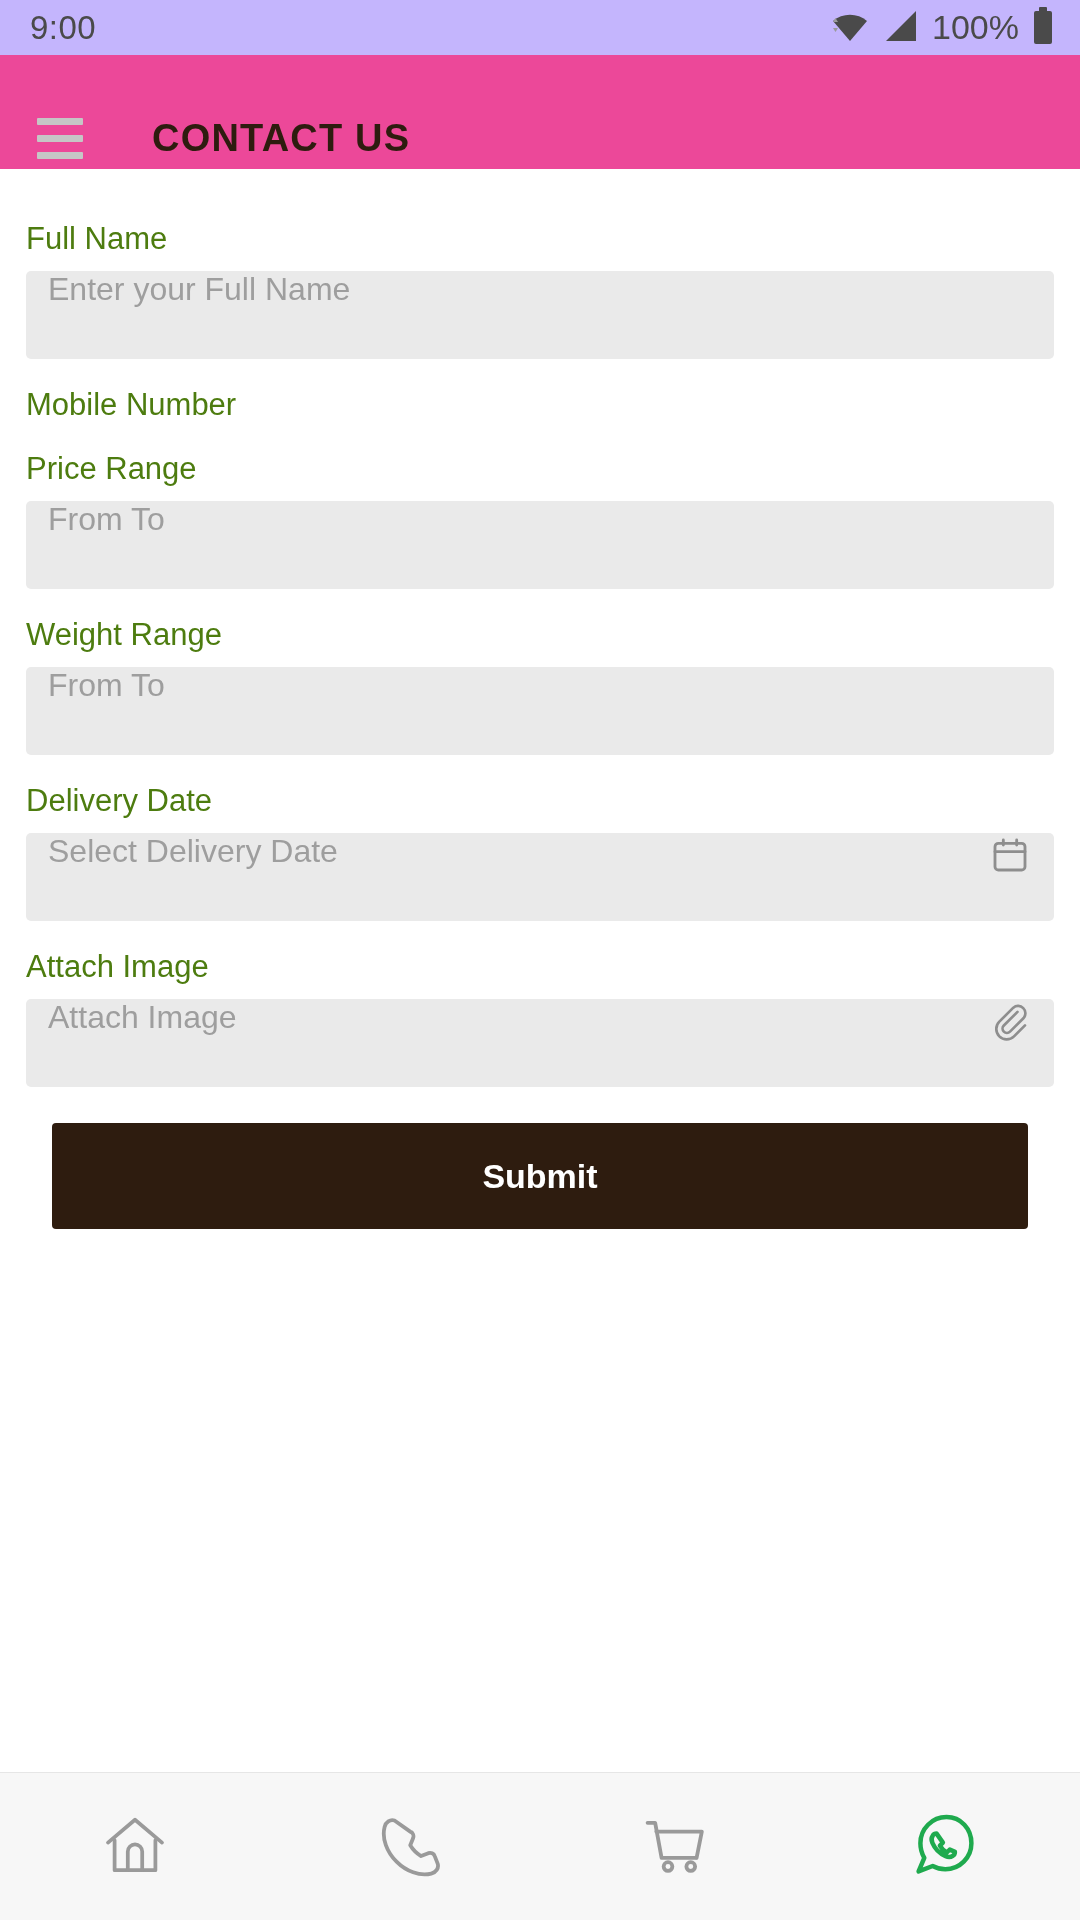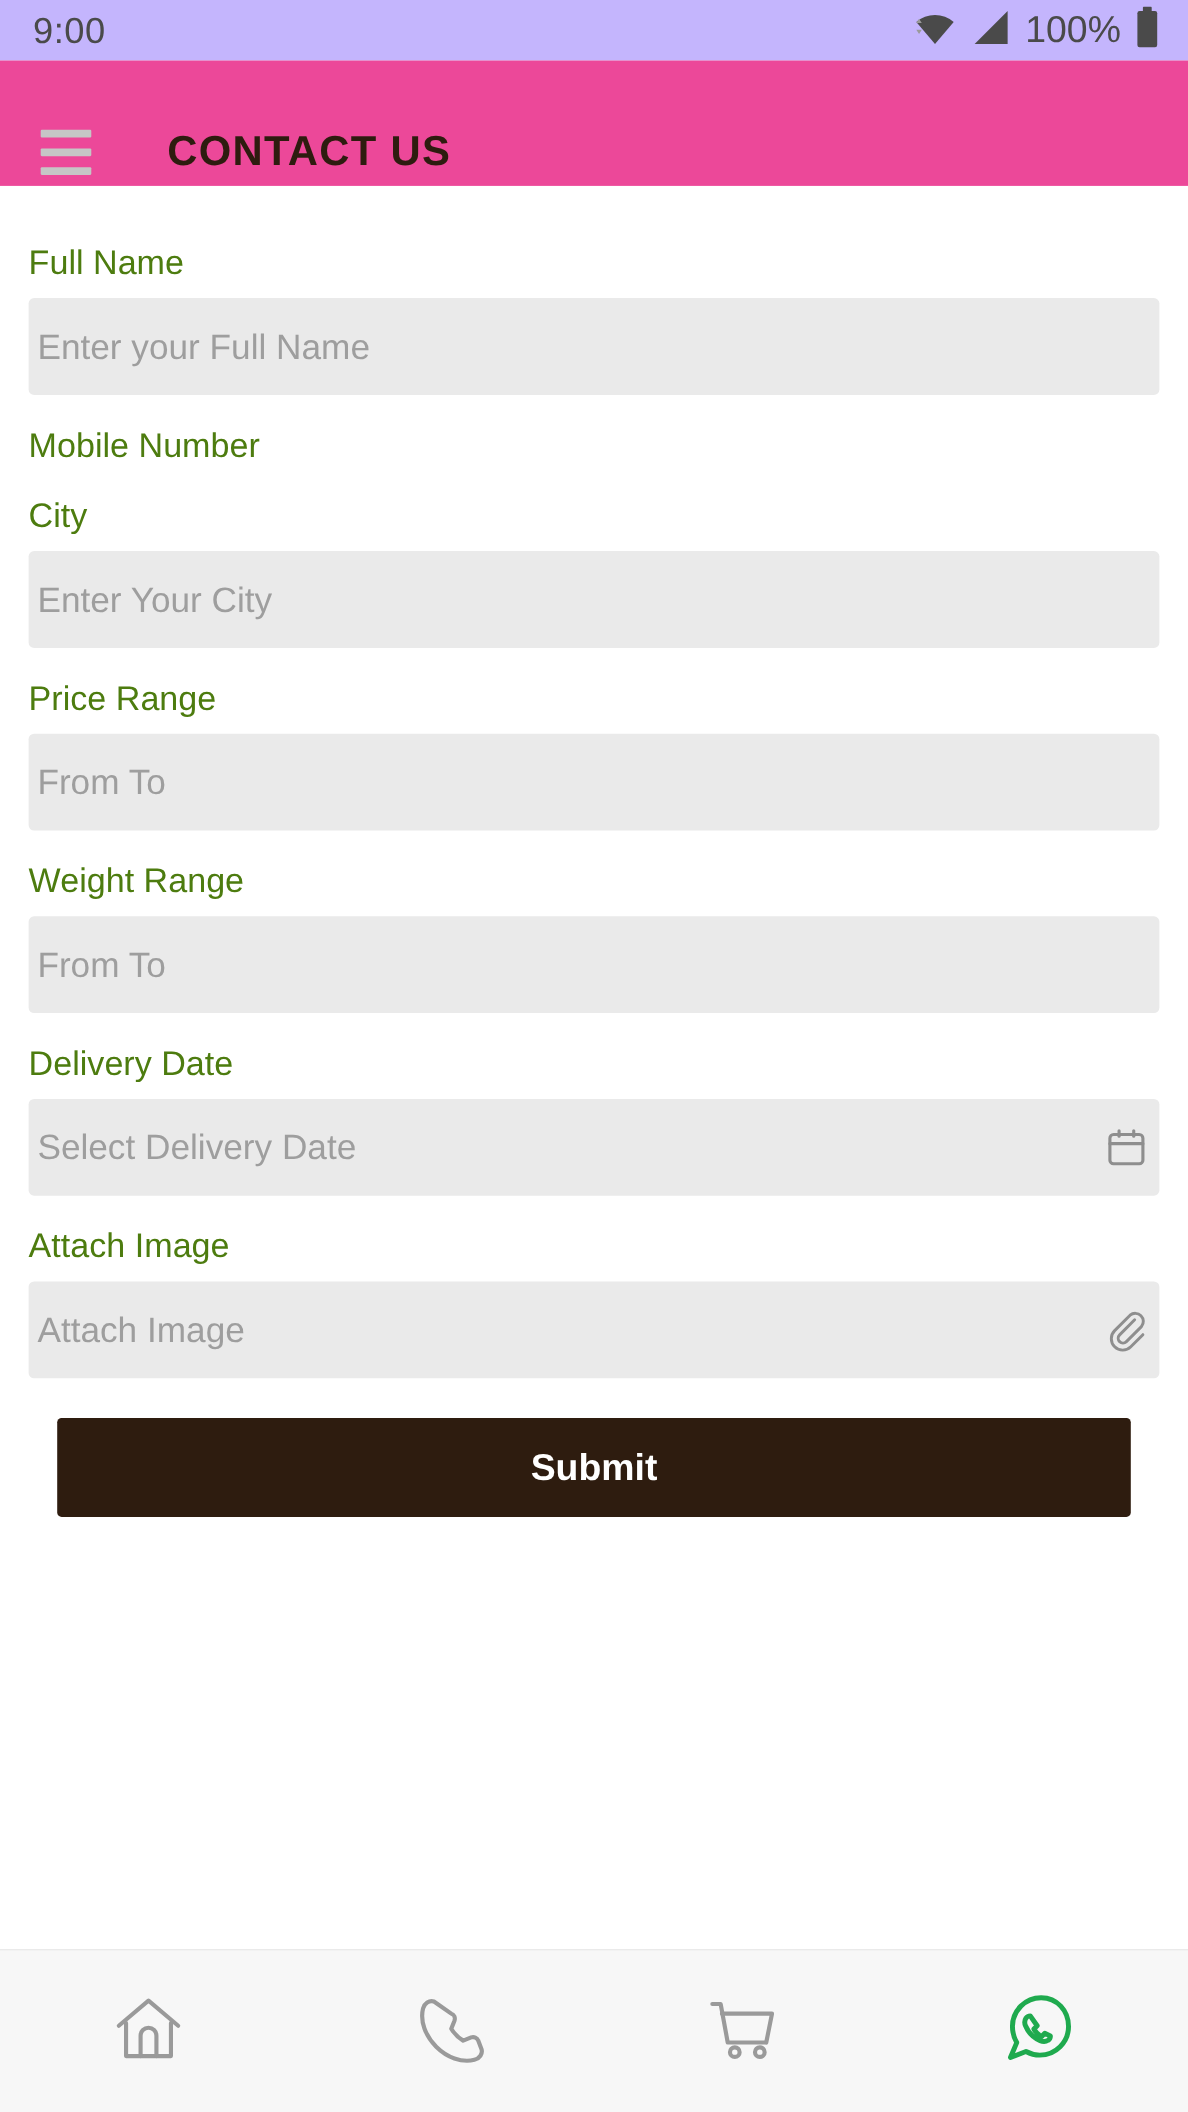--- a/index.html
+++ b/index.html
@@ -44,30 +44,30 @@
     position:absolute; top:169px; left:0; right:0; bottom:0;
     background:#ffffff;
   }
   .form{ padding:52px 26px 0 26px; }
   .field{ margin-bottom:28px; }
   .f-label{
     font-size:31px; color:#4d7c0f; margin-bottom:14px; padding-left:0;
   }
   .f-box{
     height:88px; background:#eaeaea; border-radius:5px;
-    display:flex; align-items:center; padding:0 8px;
+    display:flex; padding:0 22px;
     position:relative;
   }
   .f-ph{ font-size:32px; color:#9e9e9e; flex:1; }
   .f-icon{ width:44px; height:44px; display:flex; align-items:center; justify-content:center; }
 
   
   .submit-wrap{ padding:0 26px; margin-top:36px; }
   .submit-btn{
-    height:90px; background:#2e1c0f; border-radius:4px;
+    height:106px; background:#2e1c0f; border-radius:4px;
     display:flex; align-items:center; justify-content:center;
     cursor:pointer;
   }
   .submit-label{ color:#ffffff; font-size:34px; font-weight:bold; }
 
   
   .bottomnav{
     position:absolute; left:0; right:0; bottom:0; height:148px;
     background:#f7f7f7; border-top:1px solid #e6e6e6;
     display:flex; align-items:center;
@@ -123,26 +123,20 @@
       </div>
     </div>
 
     <div class="field">
     </div>
 
     <div class="field">
       <div class="f-label">Mobile Number</div>
     </div>
 
-    <div class="field">
-      <div class="f-label">City</div>
-      <div class="f-box">
-        <div class="f-ph">Enter Your City</div>
-      </div>
-    </div>
 
     <div class="field">
       <div class="f-label">Price Range</div>
       <div class="f-box">
         <div class="f-ph">From To</div>
       </div>
     </div>
 
     <div class="field">
       <div class="f-label">Weight Range</div>

